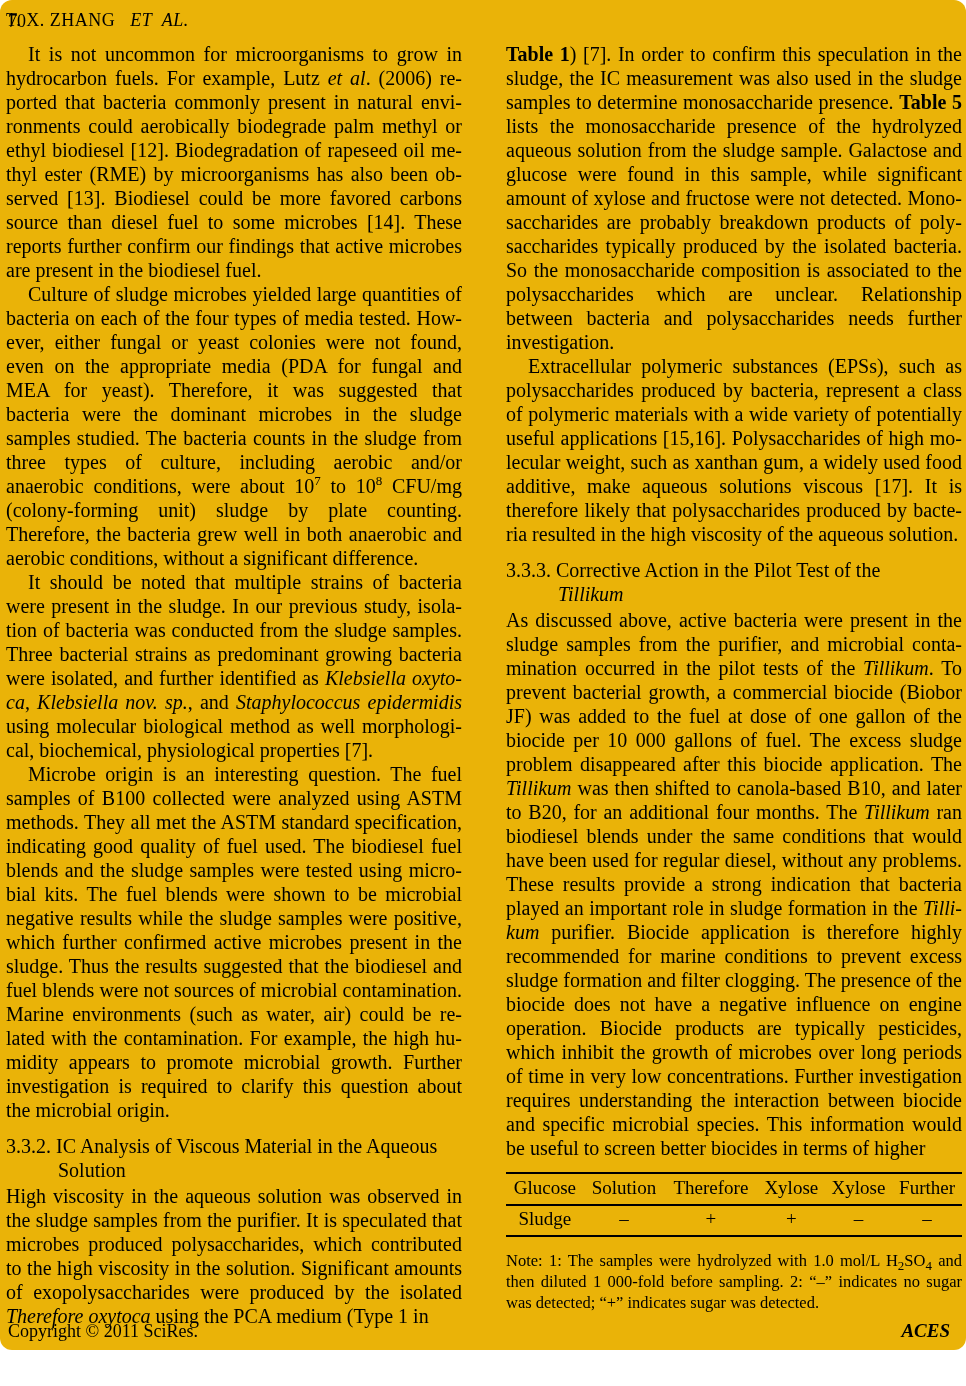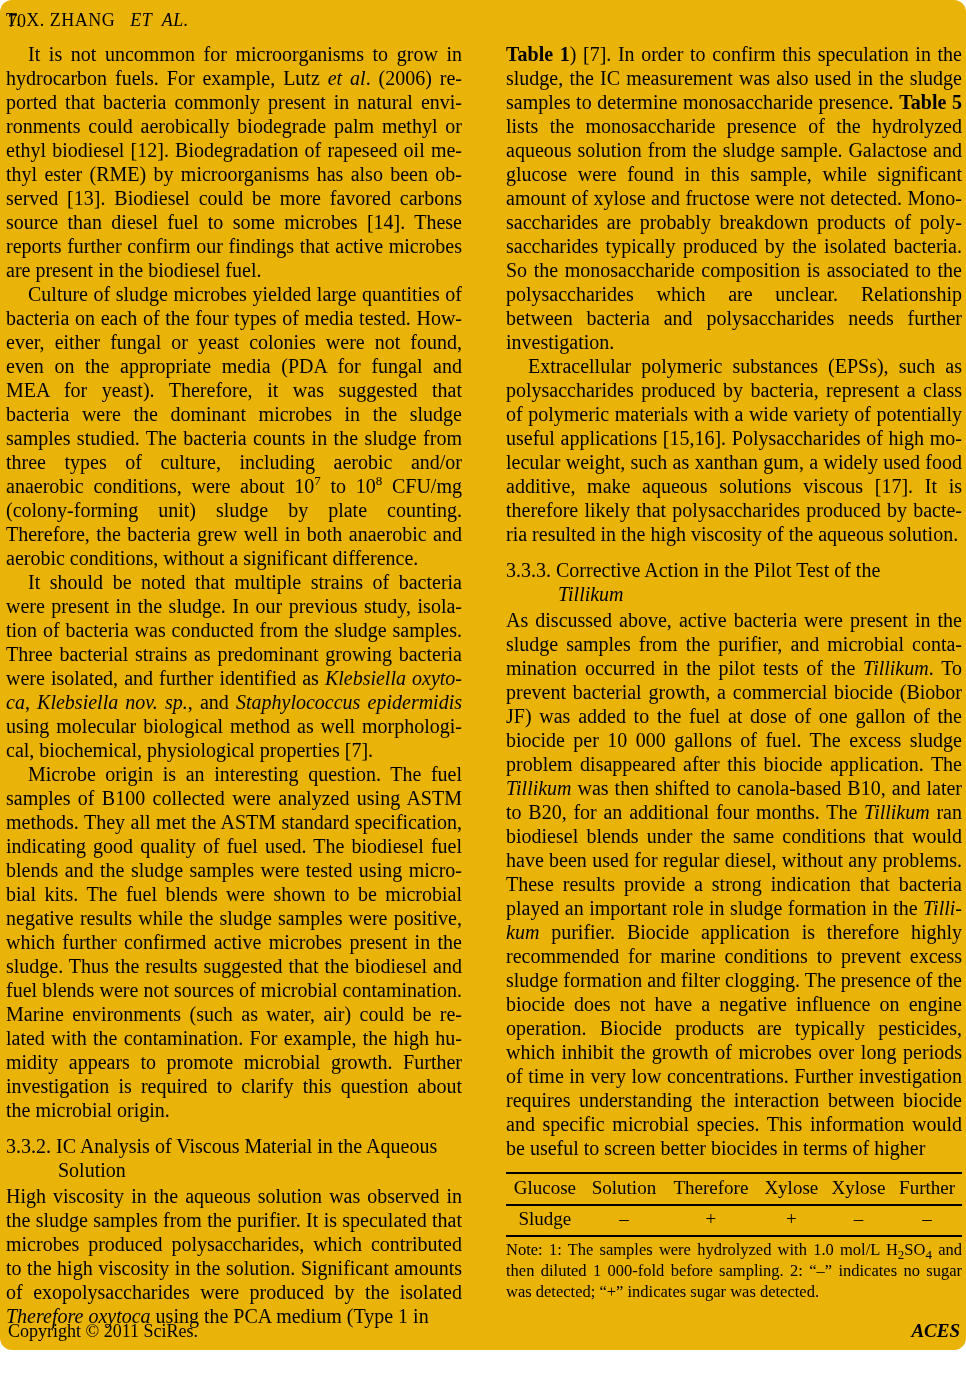--- a/index.html
+++ b/index.html
@@ -12,22 +12,22 @@
   .col{width:456px;font-size:20px;line-height:24px;text-align:justify;}
   .para{margin:0;font-family:Liberation Serif, serif;}
   .para.ind{text-indent:22px;}
   .heading{font-weight:normal;margin:12px 0 2px 0;padding-left:52px;text-indent:-52px;text-align:left;}
   sup,sub{font-size:13px;line-height:0;}
   .tbl-title{font-weight:bold;font-size:19px;line-height:23px;margin-top:26px;text-align:justify;}
   table.datatable{width:100%;border-collapse:collapse;margin-top:12px;font-size:19px;
         border-top:2px solid #000;}
   table.datatable th{font-weight:normal;text-align:center;padding:2px 0 4px 0;border-bottom:2px solid #000;}
   table.datatable td{text-align:center;padding:1px 0 4px 0;border-bottom:2px solid #000;}
-  .note{font-size:16.5px;line-height:21px;margin-top:2px;text-align:justify;}
-  .ftr{position:absolute;left:6px;right:6px;bottom:8px;font-size:18px;height:24px;}
+  .note{font-size:16.5px;line-height:21px;margin-top:13px;text-align:justify;}
+  .ftr{position:absolute;left:6px;right:16px;bottom:8px;font-size:18px;height:24px;}
   .ftr-left{position:absolute;left:2px;bottom:0;}
   .ftr-right{position:absolute;right:0;bottom:0;font-weight:bold;font-style:italic;font-size:19px;}
 </style>
 </head>
 <body>
 
 <div class="page">
   <div class="hdr">
     <span class="page-num">70</span>
     <span class="running-head" id="running-head">T. X. ZHANG&nbsp;&nbsp; <i>ET&nbsp; AL.</i></span>

